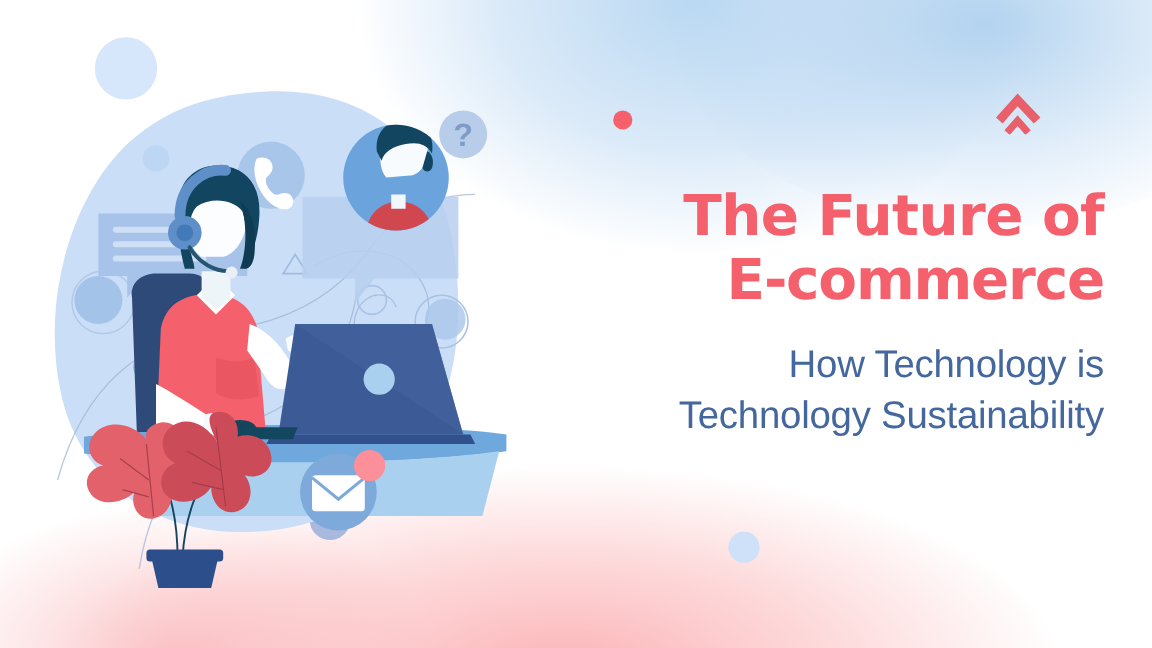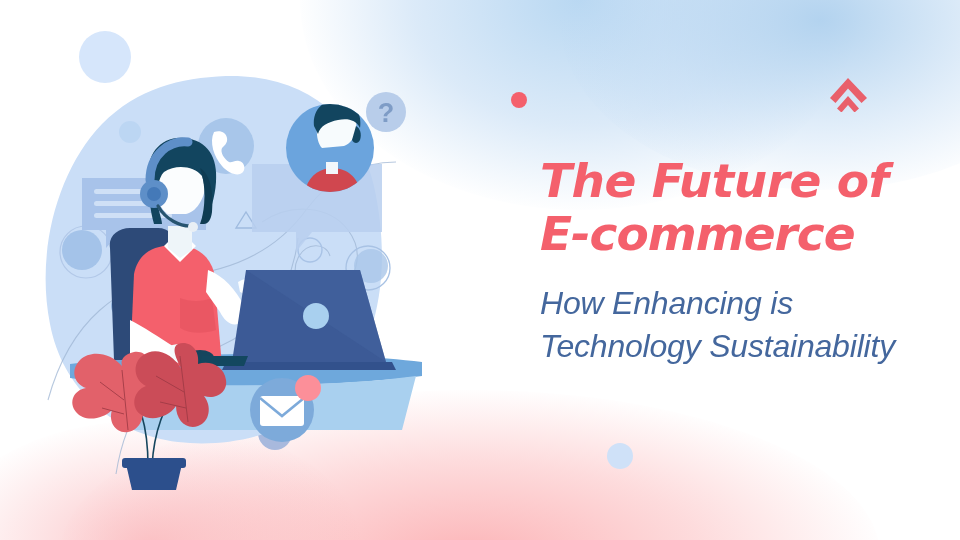--- a/index.html
+++ b/index.html
@@ -51,21 +51,21 @@
   .logo { position:absolute; left:826px; top:72px; width:46px; height:40px; }
 
   
   .illustration { position:absolute; left:30px; top:70px; width:460px; height:420px; }
 
   
   .textblock {
     position:absolute;
     left:540px; top:155px;
     width:380px;
-    font-style:italic;
+    text-align:right;
   }
   .headline {
     font-family:"DejaVu Sans", sans-serif;
     font-weight:bold;
     font-size:47px;
     line-height:1.12;
     letter-spacing:-0.5px;
     color:#f4606c;
     white-space:nowrap;
   }
@@ -279,18 +279,18 @@
 
     </svg>
   </div>
 
   <div class="textblock">
     <h1 class="headline">
       <div class="line1">The Future of</div>
       <div class="line2">E-commerce</div>
     </h1>
     <h2 class="subhead">
-      <div class="sline1">How Enhancing is</div>
+      <div class="sline1">How Technology is</div>
       <div class="sline2">Technology Sustainability</div>
     </h2>
   </div>
 
 </div>
 
 </body></html>

